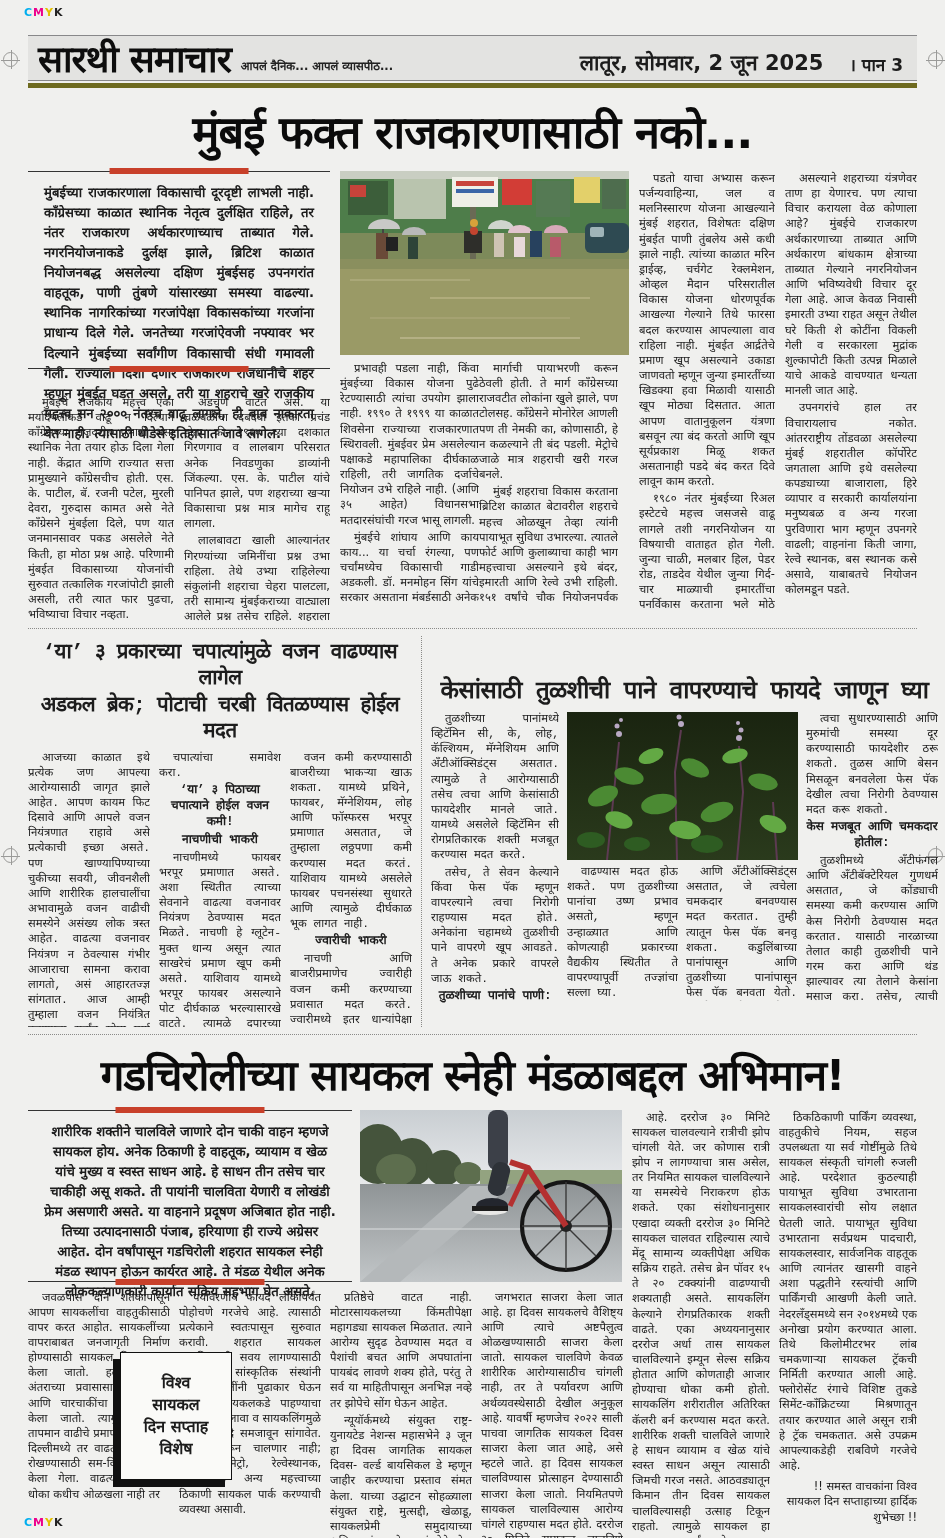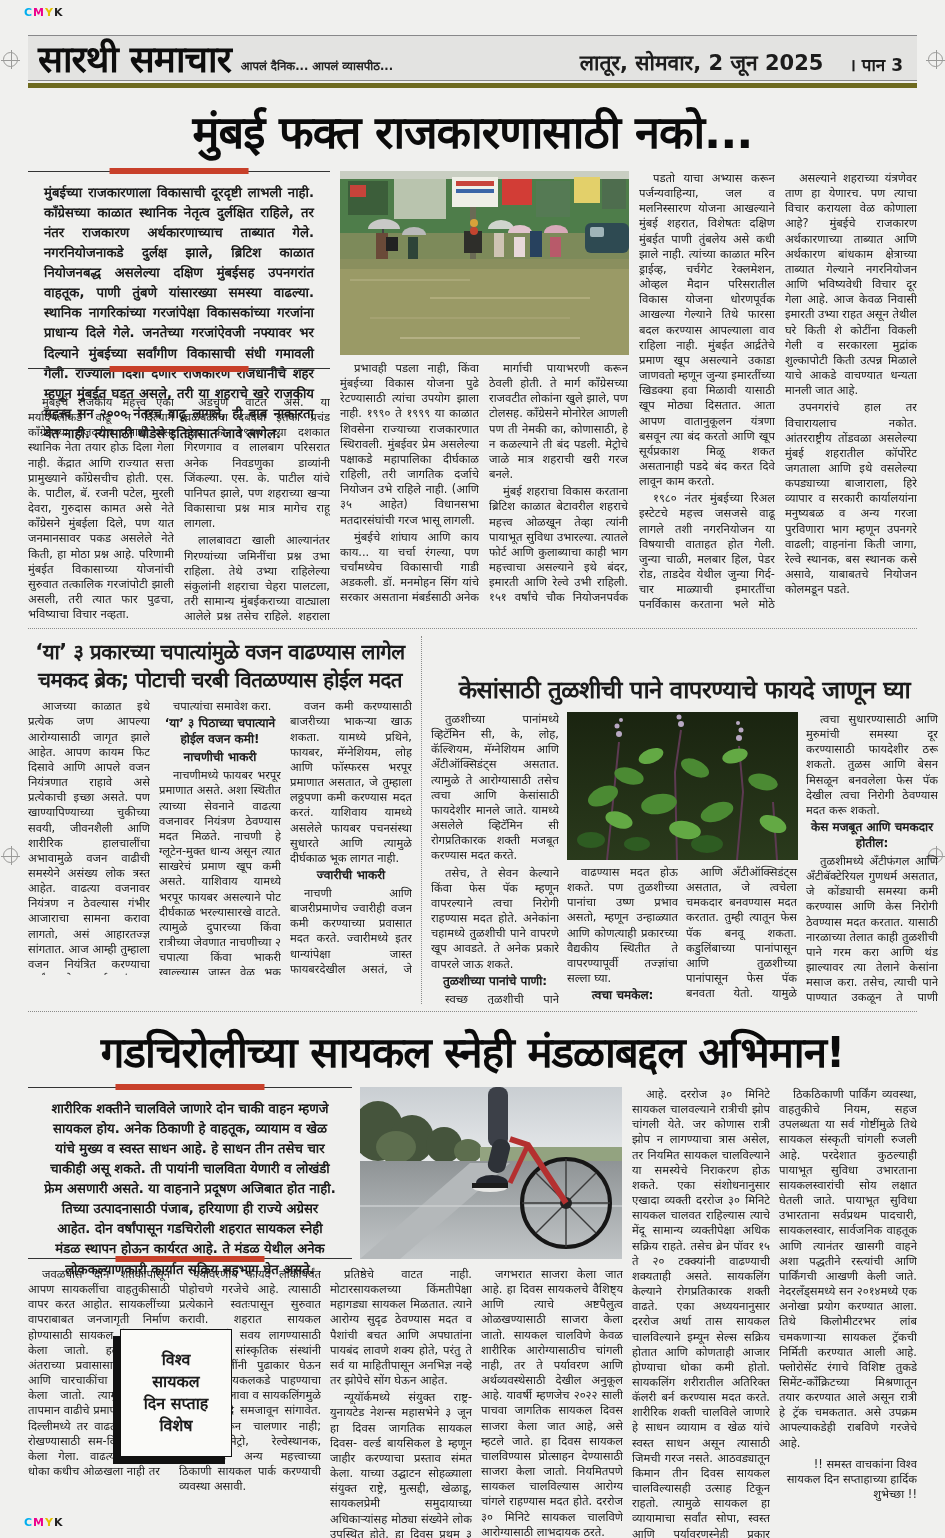--- a/index.html
+++ b/index.html
@@ -48,28 +48,28 @@
   .redbar{position:absolute;left:50%;transform:translateX(-50%);width:46%;height:6px;background:#c8402a;}
   .redbar.top{top:-3px;} .redbar.bot{bottom:-3px;}
   .introtext{font-weight:bold;font-size:13.2px;line-height:1.52;text-align:justify;}
   .introtext.c{text-align:center;}
 
   .story1-body{display:flex;gap:10px;margin-top:2px;}
   .s1-blockA{width:302px;display:flex;flex-direction:column;}
   .s1-blockA .two{display:flex;gap:10px;margin-top:8px;}
   .s1-blockA .two .col{width:146px;height:226px;margin-top:18px;}
   .s1-blockB{width:289px;display:flex;flex-direction:column;}
-  .s1-blockB .two{display:flex;gap:10px;margin-top:6px;}
+  .s1-blockB .two{display:flex;margin-top:6px;}
   .s1-blockB .two .col{width:139px;height:240px;}
   .s1-col5{width:144px;height:437px;}
   .s1-col6{width:140px;height:437px;}
   .photo{display:block;}
 
   .dotted-h{border-top:1.5px dotted #8a8a88;margin:7px 0;}
-  .mid{display:flex;gap:9px;}
+  .mid{display:flex;gap:9px;font-family:Liberation Mono, monospace;}
   .mid-left{width:386px;}
   .mid-divider{border-left:1.5px dotted #8a8a88;}
   .mid-right{flex:1;margin-top:32px;}
   .headline-2{font-size:20.5px;font-weight:bold;text-align:center;line-height:1.25;letter-spacing:-.5px;margin:4px 0 6px 0;}
   .headline-2b{font-size:24px;font-weight:bold;text-align:center;letter-spacing:-.5px;margin:4px 0 7px 0;}
   .mid-left-cols{display:flex;gap:9px;}
   .mid-left-cols .col{width:122px;height:276px;}
   .tulsi-grid{display:flex;gap:8px;}
   .tulsi-colL{width:128px;height:292px;}
   .tulsi-mid{width:231px;}
@@ -200,21 +200,21 @@
         <div class="para">उपनगरांचे हाल तर विचारायलाच नकोत. आंतरराष्ट्रीय तोंडवळा असलेल्या मुंबई शहरातील कॉर्पोरेट जगताला आणि इथे वसलेल्या कपड्याच्या बाजाराला, हिरे व्यापार व सरकारी कार्यालयांना मनुष्यबळ व अन्य गरजा पुरविणारा भाग म्हणून उपनगरे वाढली; वाहनांना किती जागा, रेल्वे स्थानक, बस स्थानक कसे असावे, याबाबतचे नियोजन कोलमडून पडते.</div>
       </div>
   </div>
 
   <div class="dotted-h"></div>
 
   <div class="mid">
 
     <div class="mid-left">
       <div class="headline-2">‘या’ ३ प्रकारच्या चपात्यांमुळे वजन वाढण्यास लागेल</div>
-      <div class="headline-2" style="margin-top:-4px;">चमकद ब्रेक; पोटाची चरबी वितळण्यास होईल मदत</div>
+      <div class="headline-2" style="margin-top:-4px;">अडकल ब्रेक; पोटाची चरबी वितळण्यास होईल मदत</div>
       <div class="mid-left-cols">
         <div class="col">
             <div class="para">आजच्या काळात इथे प्रत्येक जण आपल्या आरोग्यासाठी जागृत झाले आहेत. आपण कायम फिट दिसावे आणि आपले वजन नियंत्रणात राहावे असे प्रत्येकाची इच्छा असते. पण खाण्यापिण्याच्या चुकीच्या सवयी, जीवनशैली आणि शारीरिक हालचालींचा अभावामुळे वजन वाढीची समस्येने असंख्य लोक त्रस्त आहेत. वाढत्या वजनावर नियंत्रण न ठेवल्यास गंभीर आजाराचा सामना करावा लागतो, असं आहारतज्ज्ञ सांगतात. आज आम्ही तुम्हाला वजन नियंत्रित करण्याचा सर्वांत सोपा मार्ग सांगणार आहोत. पण त्यासोबतच तुम्हाला जीवनशैली आणि खाण्यापिण्याच्या सवयींकडे लक्ष द्यावं लागणार आहे. तसंच शारीरिक हालचालींसाठी वर्कआउट्स करणे गरजेचे आहे. वजन आणि पोटाची चरबी कमी करण्यासाठी तुम्ही तुमच्या आहारात ‘या’ ३ प्रकारच्या</div>
           </div>
         <div class="col">
             <div class="para">चपात्यांचा समावेश करा.</div>
             <div class="subhead">‘या’ ३ पिठाच्या चपात्याने होईल वजन कमी!</div>
             <div class="subhead">नाचणीची भाकरी</div>
             <div class="para">नाचणीमध्ये फायबर भरपूर प्रमाणात असते. अशा स्थितीत त्याच्या सेवनाने वाढत्या वजनावर नियंत्रण ठेवण्यास मदत मिळते. नाचणी हे ग्लूटेन-मुक्त धान्य असून त्यात साखरेचं प्रमाण खूप कमी असते. याशिवाय यामध्ये भरपूर फायबर असल्याने पोट दीर्घकाळ भरल्यासारखे वाटते. त्यामुळे दुपारच्या किंवा रात्रीच्या जेवणात नाचणीच्या २ चपात्या किंवा भाकरी खाल्ल्यास जास्त वेळ भूक लागत नाही. त्यामुळे जास्तीचे खाणे टाळले जाते.</div>
           </div>

